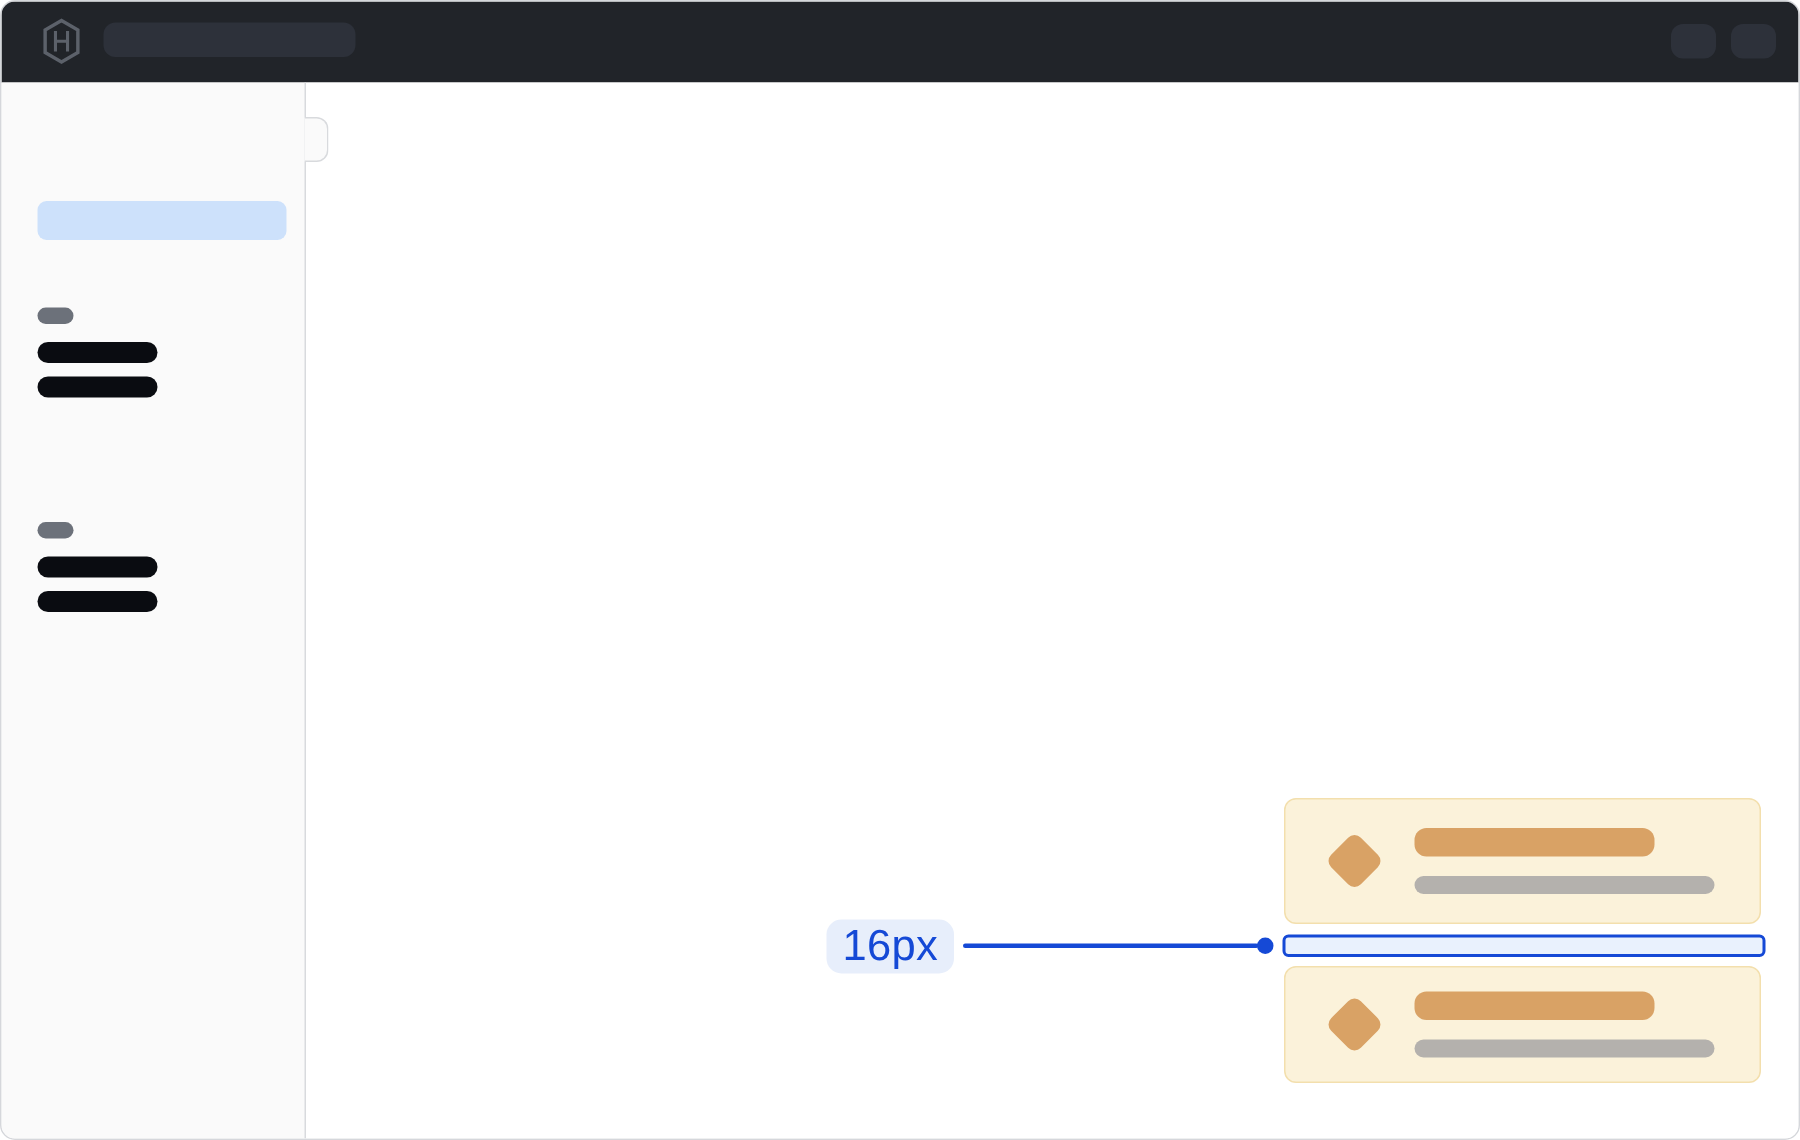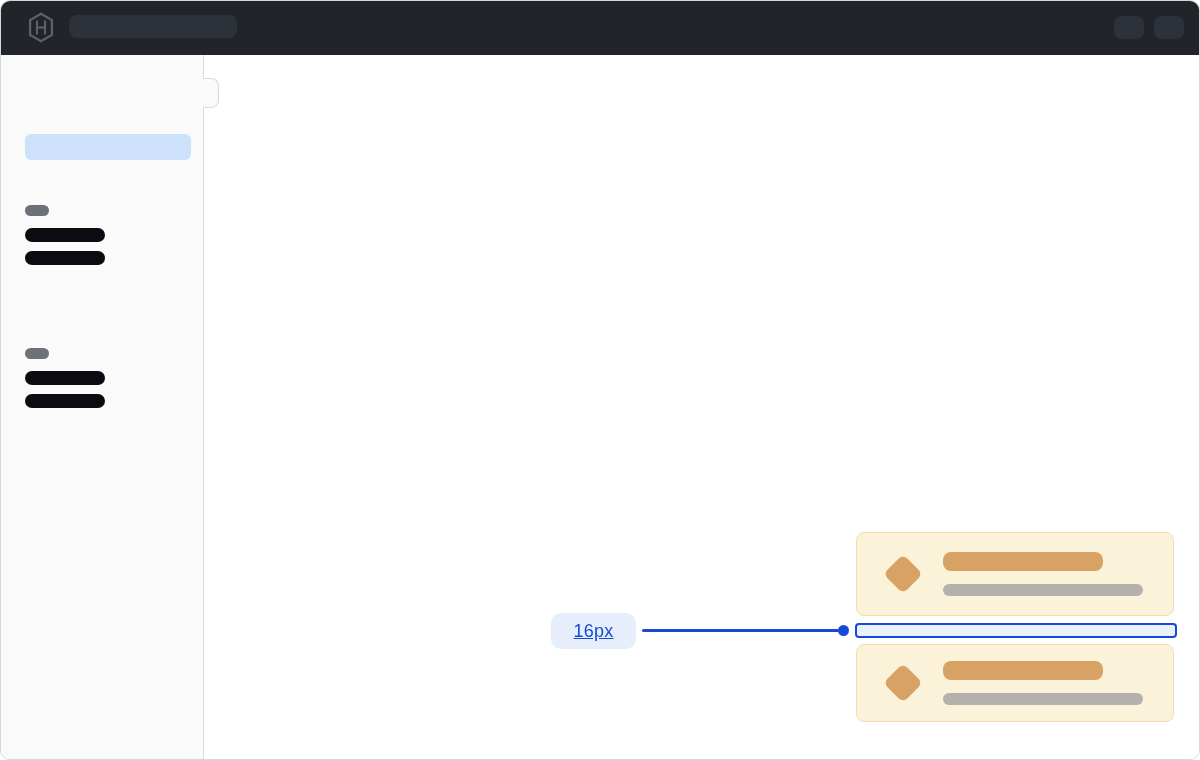--- a/index.html
+++ b/index.html
@@ -59,23 +59,22 @@
   .gap-highlight{
     position:absolute;left:854px;top:622px;width:318px;height:11px;
     background:var(--gap-fill,#e9f1fd);
     border:2px solid var(--annotation-blue,#1549d6);
     border-radius:4px;z-index:2;
   }
   .ann-label{
     position:absolute;left:550px;top:612px;width:85px;height:36px;
     background:var(--annotation-bg,#e7eefb);border-radius:10px;
     display:flex;align-items:center;justify-content:center;
-    color:var(--annotation-blue,#1549d6);font-size:18px;font-weight:500;
+    color:var(--annotation-blue,#1549d6);font-size:29px;font-weight:500;
     letter-spacing:0.2px;
-    text-decoration:underline;
   }
   .ann-line{position:absolute;left:641px;top:628px;width:197px;height:3px;background:var(--annotation-blue,#1549d6);border-radius:2px;}
   .ann-dot{position:absolute;left:837px;top:624px;width:11px;height:11px;border-radius:50%;background:var(--annotation-blue,#1549d6);}
 </style>
 </head>
 <body>
 
 <div class="window">
 
   <header class="header">

